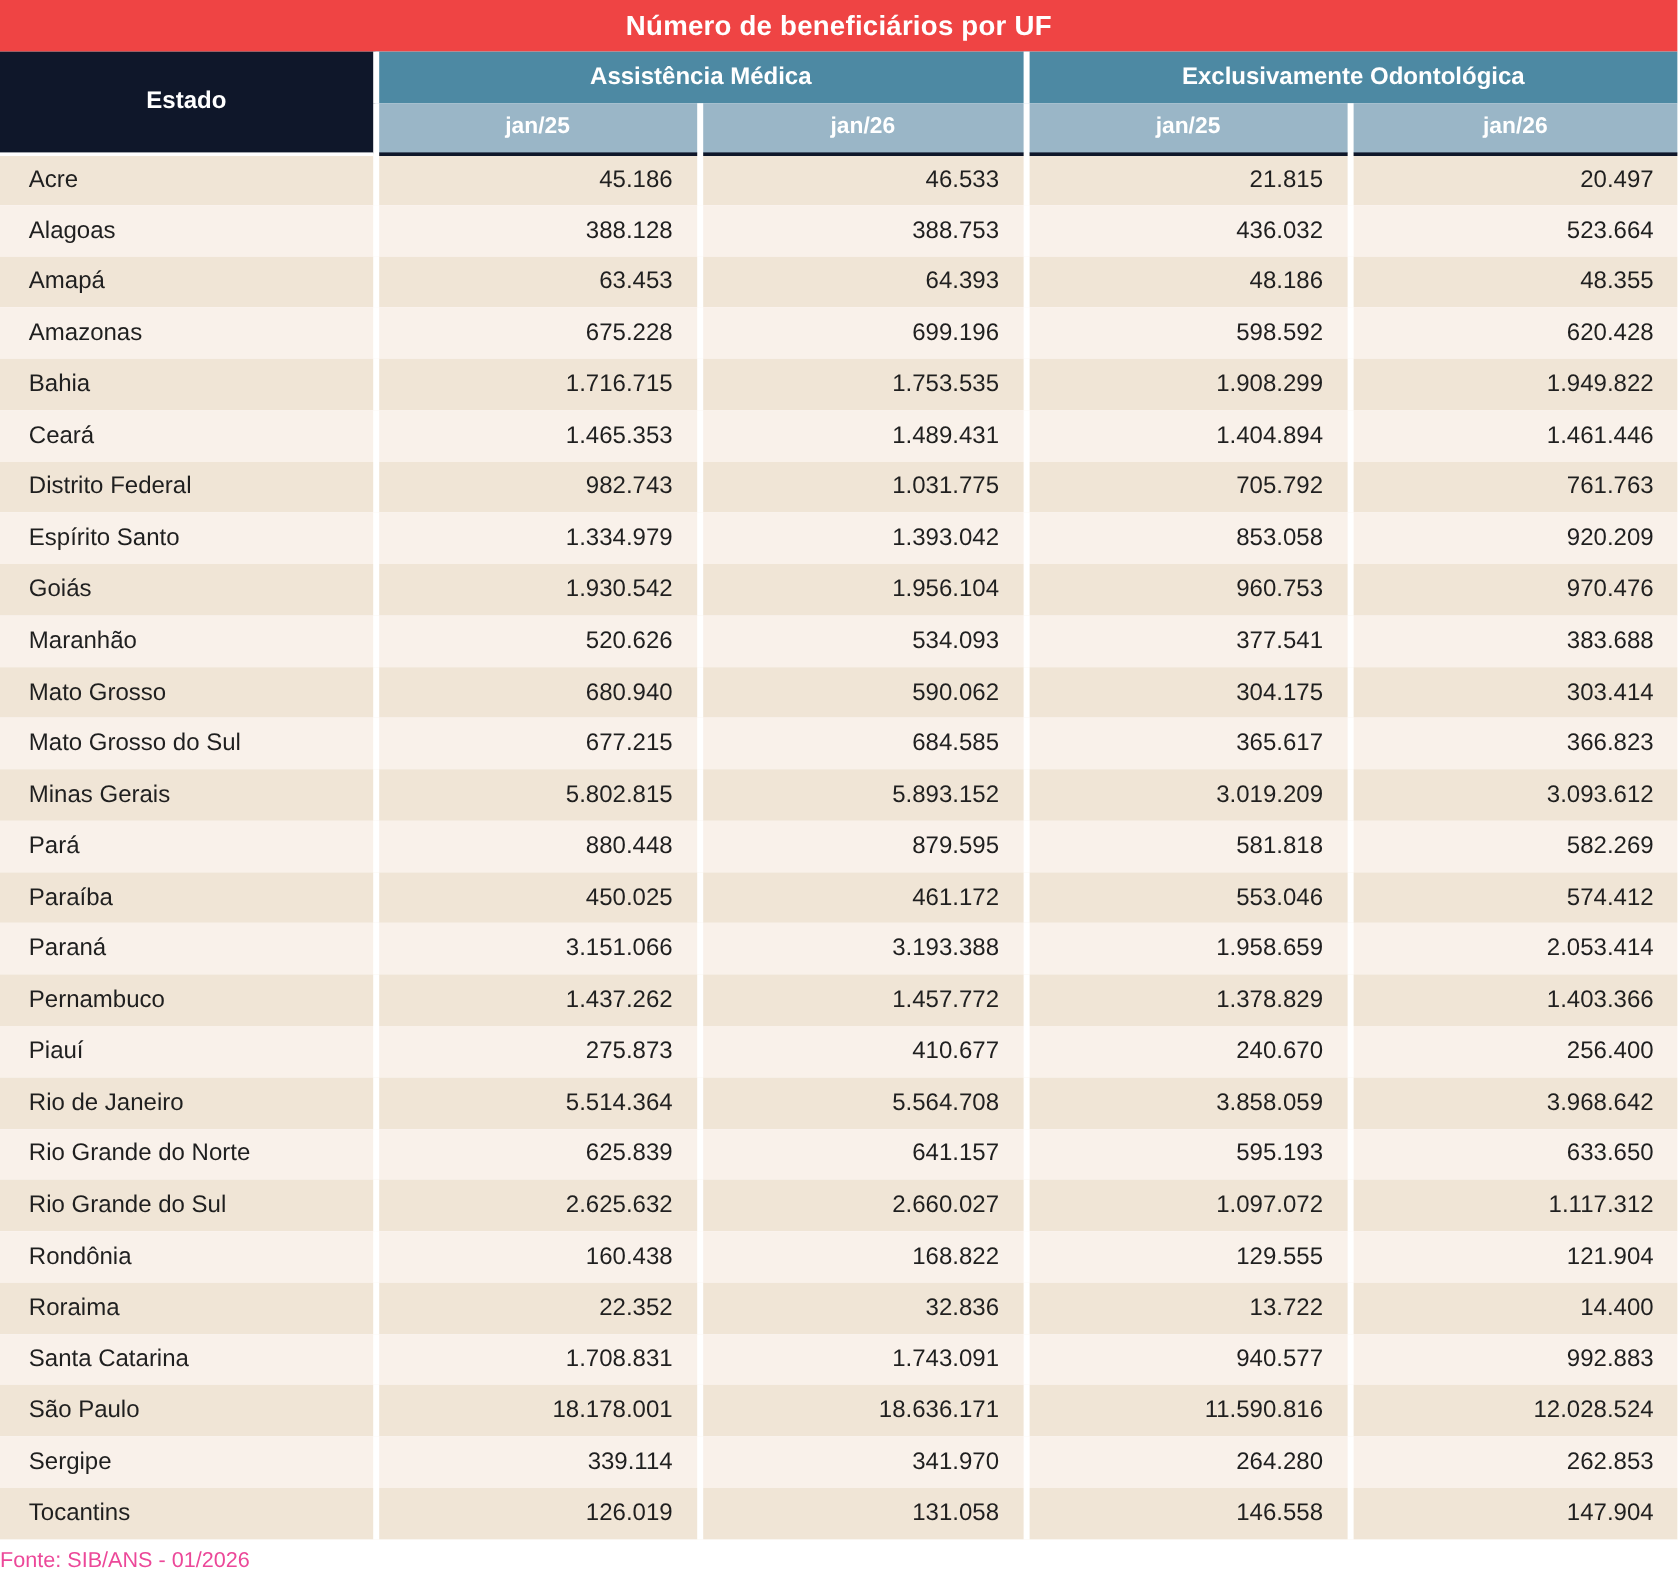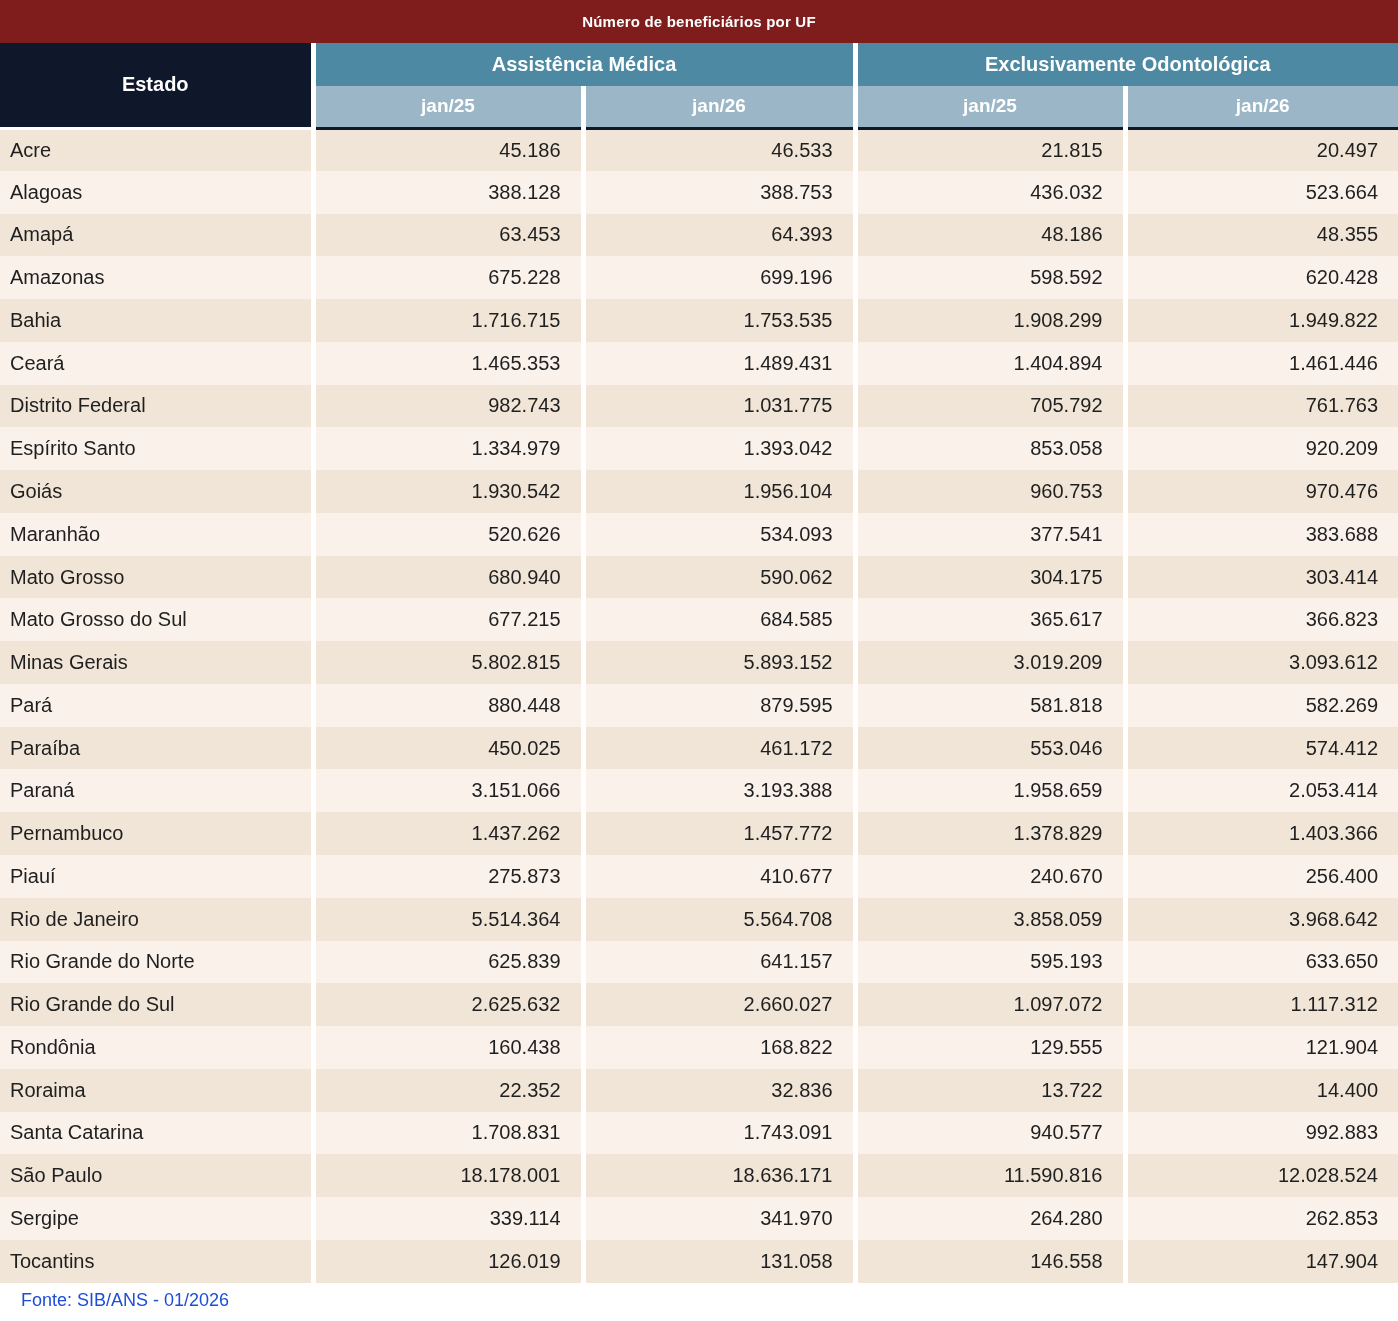--- a/index.html
+++ b/index.html
@@ -9,23 +9,23 @@
     height: 1321px;
     font-family: "Liberation Sans", "DejaVu Sans", sans-serif;
     color: #1f1f1f;
     overflow: hidden;
   }
   .wrap { width: 1398px; }
 
   .title-bar {
     width: 100%;
     height: 43px;
-    background: #7f1d1d;
+    background: #ef4444;
     color: #ffffff;
-    font-size: 15px;
+    font-size: 23px;
     font-weight: bold;
     display: flex;
     align-items: center;
     justify-content: center;
     letter-spacing: 0.2px;
   }
 
   table {
     width: 1398px;
     border-collapse: collapse;
@@ -63,34 +63,34 @@
   tbody tr { height: 42.78px; }
   tbody tr:nth-child(odd)  td { background: #f0e5d6; }
   tbody tr:nth-child(even) td { background: #f9f1ea; }
   tbody td {
     font-size: 20px;
     vertical-align: middle;
     white-space: nowrap;
   }
   td.estado {
     text-align: left;
-    padding-left: 10px;
+    padding-left: 24px;
   }
   td.num {
     text-align: right;
     padding-right: 20px;
   }
 
   .fonte {
     height: 35px;
     display: flex;
     align-items: center;
-    padding-left: 21px;
+    padding-left: 0;
     font-size: 18px;
-    color: #1d4ed8;
+    color: #ec4899;
     background: #ffffff;
   }
 </style>
 </head>
 <body>
 
 <div class="wrap">
 
   <div class="title-bar">Número de beneficiários por UF</div>
 

